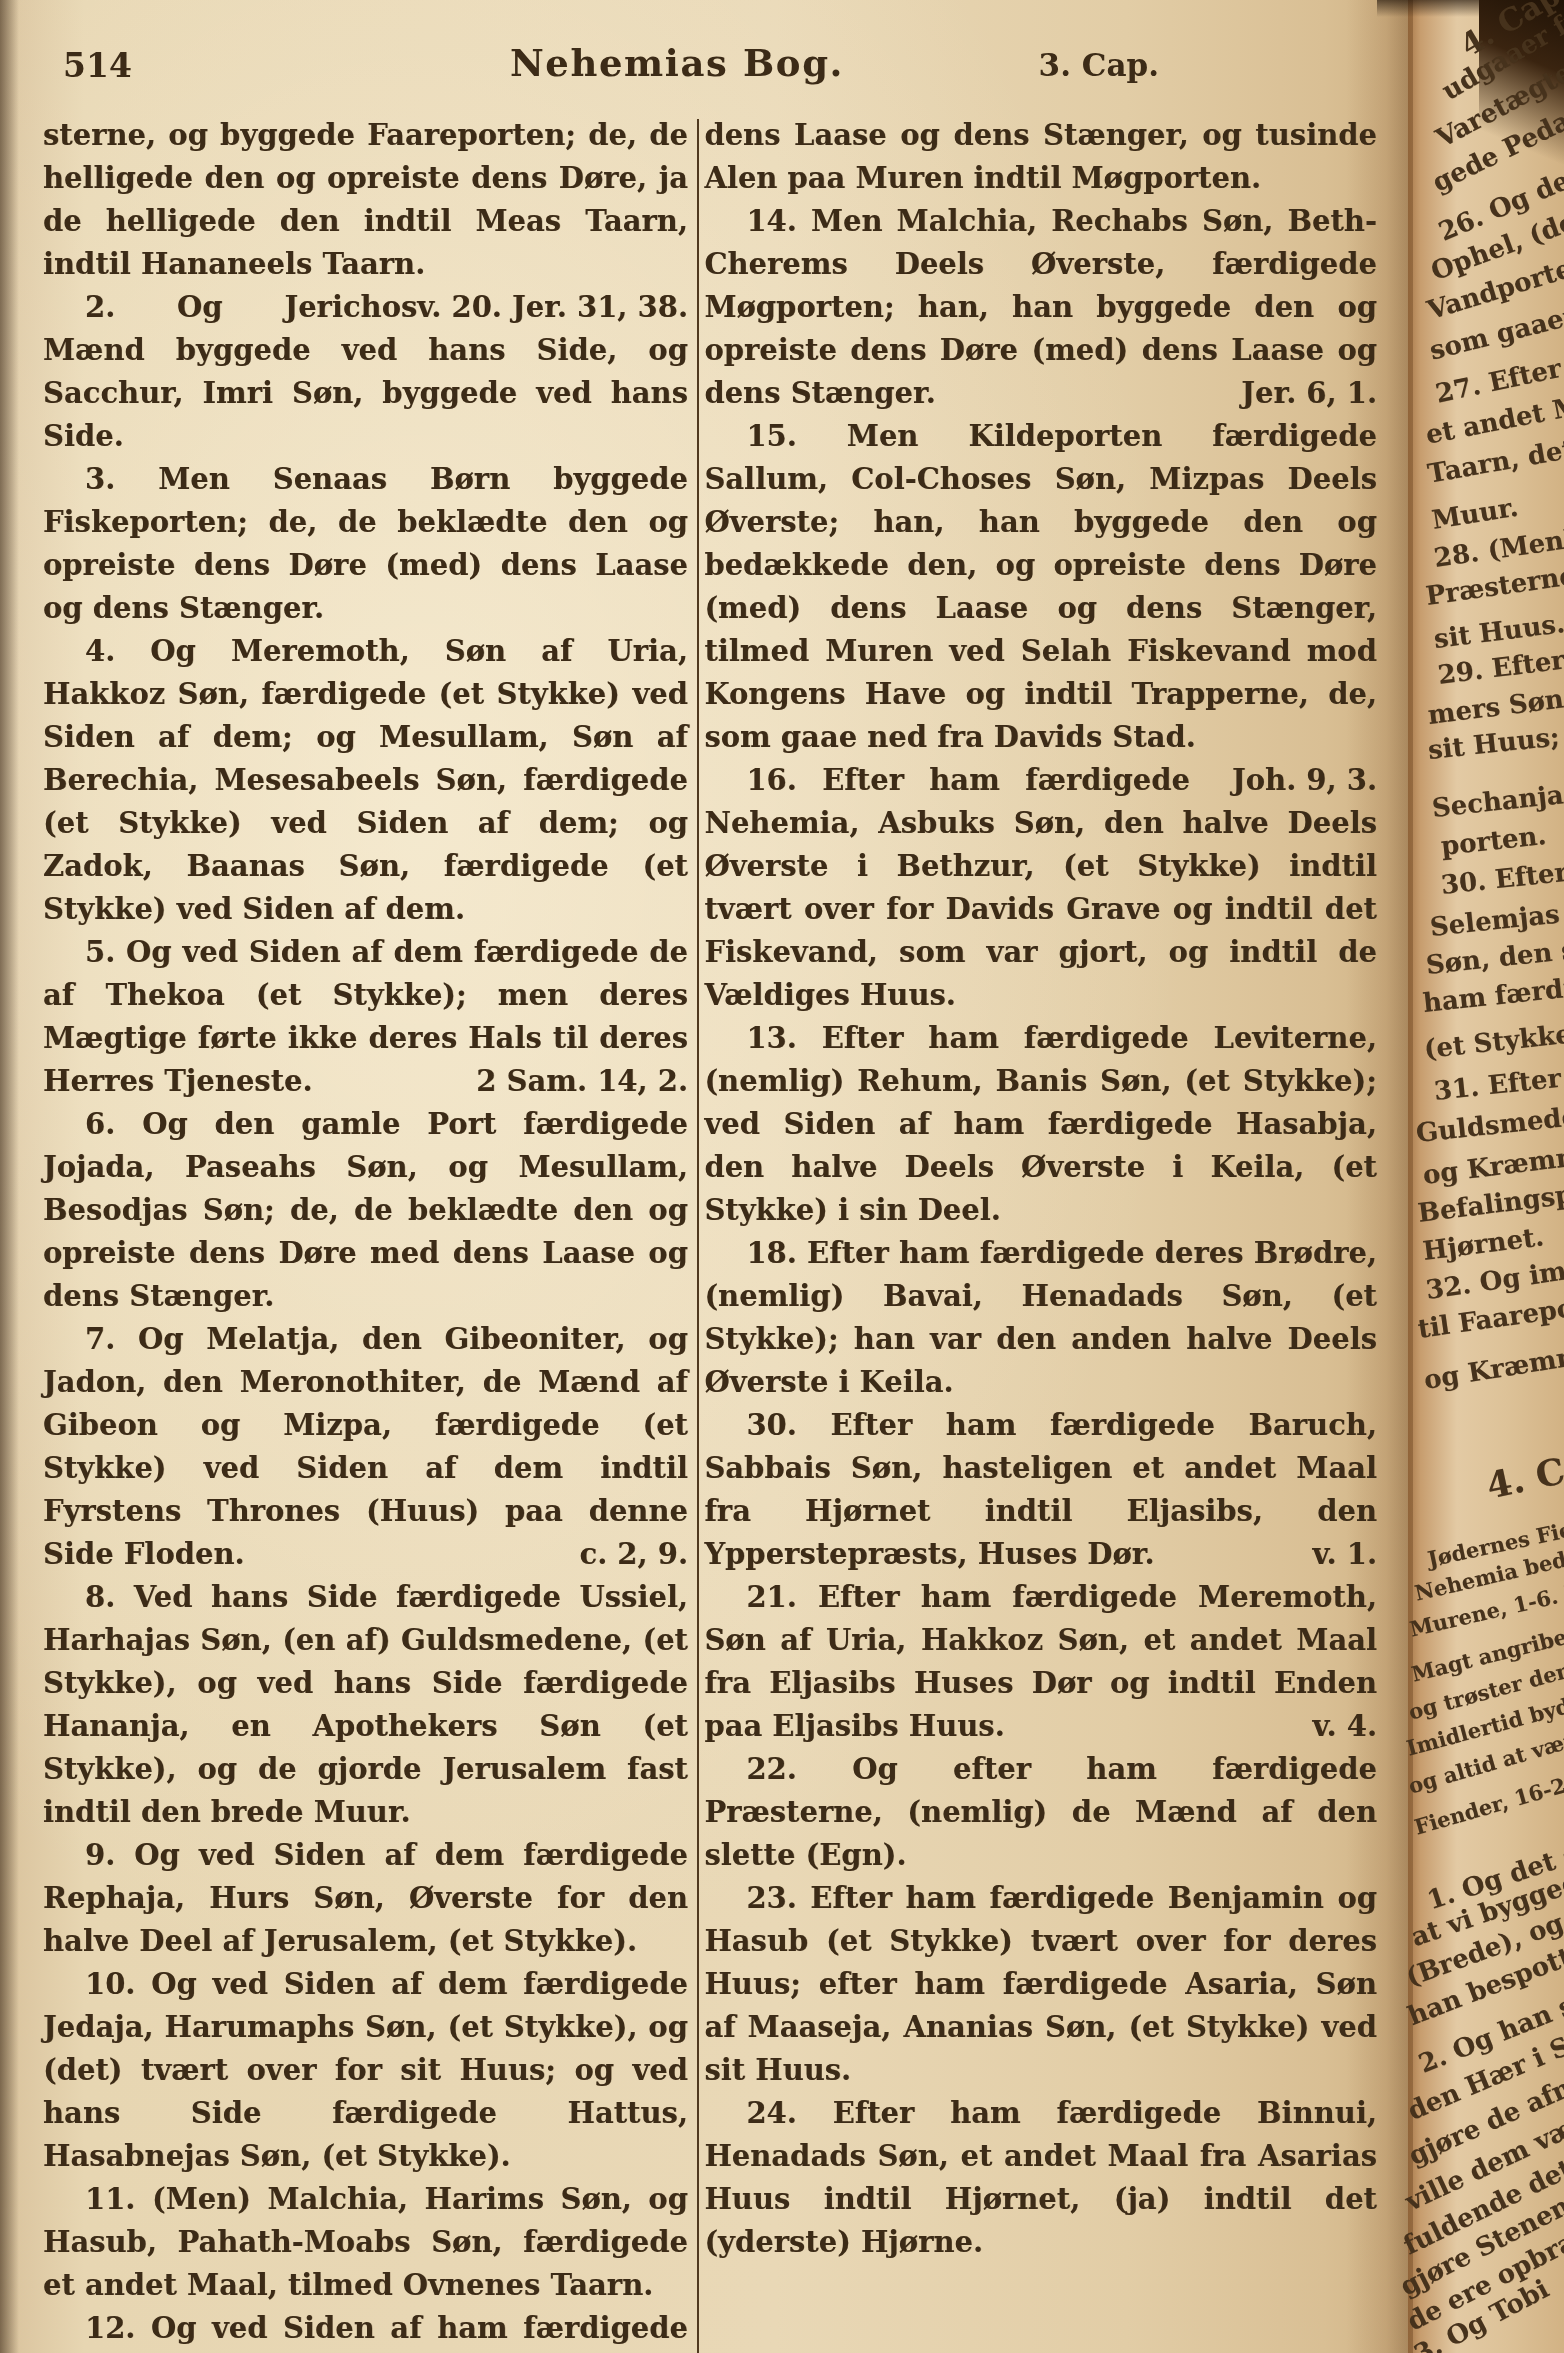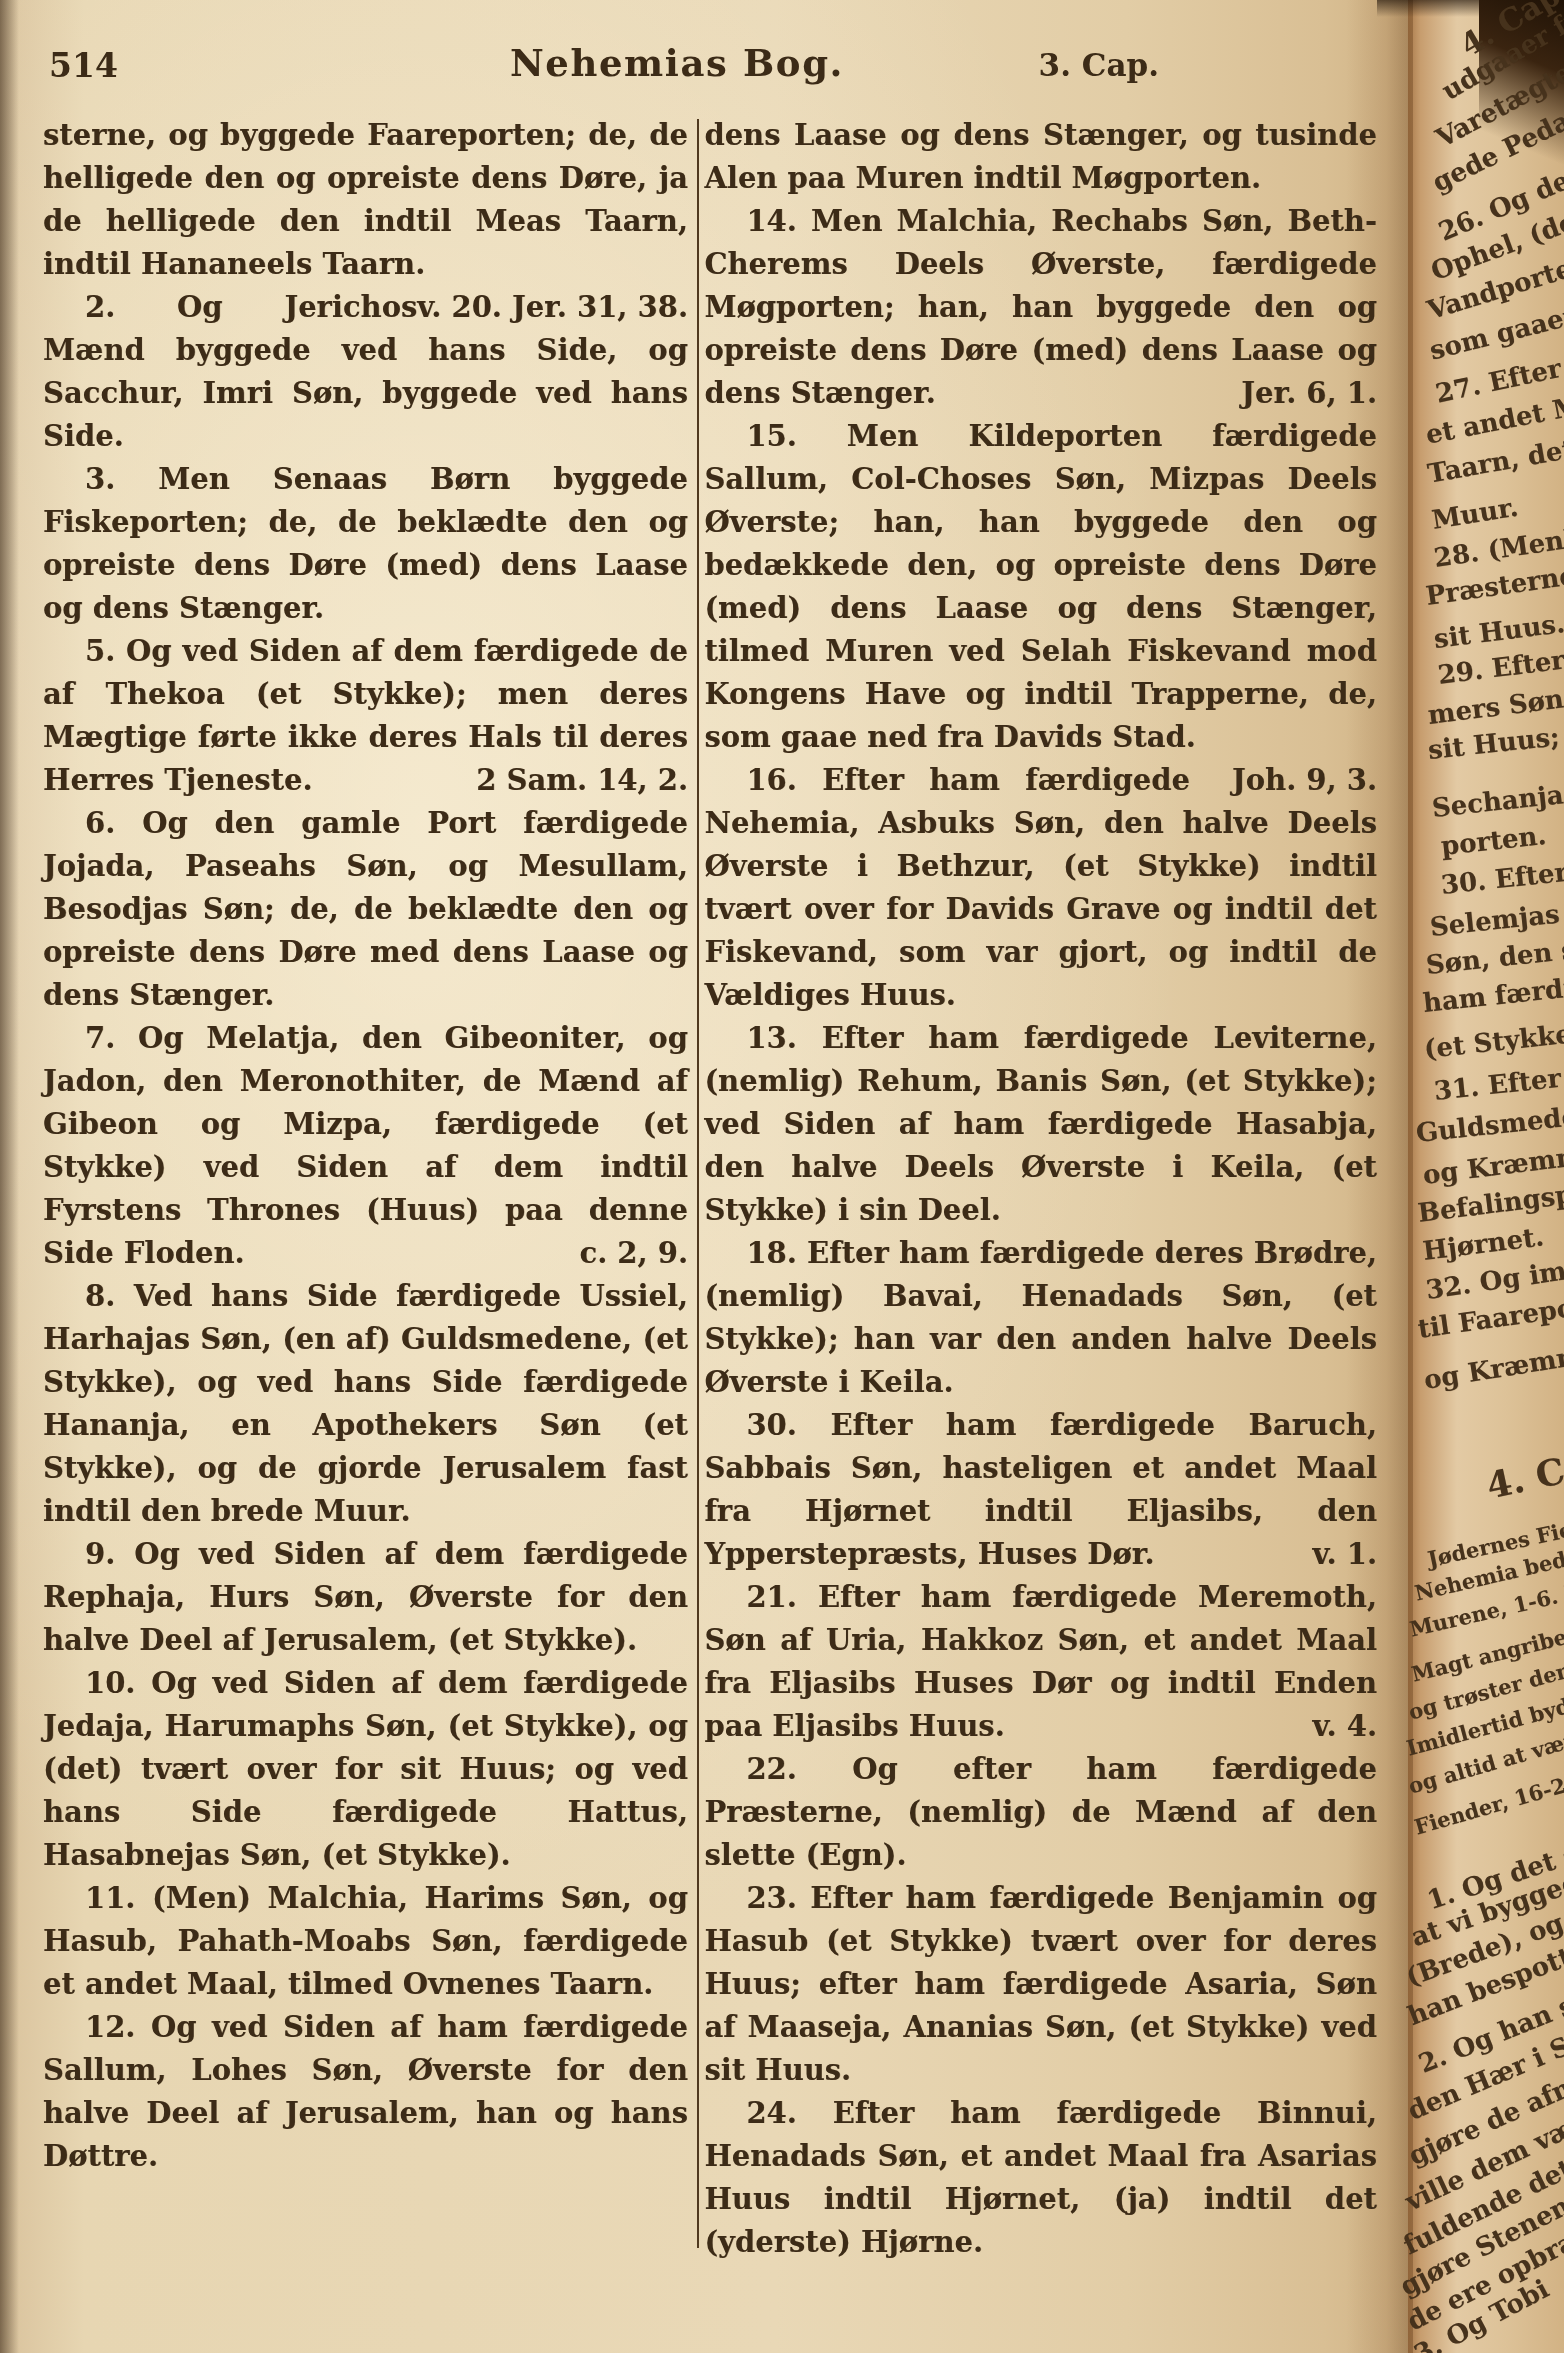--- a/index.html
+++ b/index.html
@@ -24,21 +24,21 @@
     position:absolute;left:1408px;top:0;width:156px;height:2354px;overflow:visible;
     background:linear-gradient(to right, #a8794a 0px, #c79d6e 12.5px, #e3caa4 49px, #ddc298 98px, #d2b284 156px);
   }
   .edge-clip{position:absolute;left:1385px;top:0;width:180px;height:2354px;overflow:hidden;}
   .corner-dark{position:absolute;top:0;right:0;width:86px;height:250px;
     background:linear-gradient(203deg, #1f1206 0%, #3a2410 26%, rgba(58,36,16,0) 58%);}
   .top-dark{position:absolute;top:0;left:1377px;width:188px;height:17px;
     background:linear-gradient(to bottom, rgba(30,18,8,.65), rgba(30,18,8,0));}
 
   .header{position:absolute;top:41px;left:0;width:1408px;height:55px;color:#3c2b17;}
-  .page-number{position:absolute;left:49px;top:4.7px;font-size:33px;font-weight:700;}
+  .page-number{position:absolute;left:63px;top:4.7px;font-size:33px;font-weight:700;}
   .running-title{position:absolute;left:43px;top:0;width:1268px;text-align:center;
     font-size:37px;font-weight:700;letter-spacing:1.6px;}
   .chapter-label{position:absolute;right:249px;top:6.3px;font-size:31px;font-weight:700;}
 
   .columns{position:absolute;left:43px;top:114px;width:1334px;display:flex;align-items:stretch;}
   .col{color:#3c2b17;}
   .col-left{width:645px;}
   .divider{width:2.3px;background:#50391f;margin:4.7px 5.5px 15.6px 8.6px;}
   .col-right{flex:1;}
   .para{margin:0;text-align:justify;text-indent:42px;font-size:29px;line-height:43px;font-weight:700;
@@ -120,20 +120,21 @@
     <div class="page-number">514</div>
     <div class="running-title">Nehemias Bog.</div>
     <div class="chapter-label">3. Cap.</div>
   </div>
 
   <div class="columns">
     <div class="col col-left">
       <p class="para cont"><span>sterne, og byggede Faareporten; de, de helligede den og opreiste dens Døre, ja de helligede den indtil Meas Taarn, indtil Hananeels Taarn.</span><span class="ref">v. 20. Jer. 31, 38.</span></p>
       <p class="para"><span>2. Og Jerichos Mænd byggede ved hans Side, og Sacchur, Imri Søn, byggede ved hans Side.</span></p>
       <p class="para"><span>3. Men Senaas Børn byggede Fiskeporten; de, de beklædte den og opreiste dens Døre (med) dens Laase og dens Stænger.</span></p>
+      <p class="para"><span>4. Og Meremoth, Søn af Uria, Hakkoz Søn, færdigede (et Stykke) ved Siden af dem; og Mesullam, Søn af Berechia, Mesesabeels Søn, færdigede (et Stykke) ved Siden af dem; og Zadok, Baanas Søn, færdigede (et Stykke) ved Siden af dem.</span></p>
       <p class="para"><span>5. Og ved Siden af dem færdigede de af Thekoa (et Stykke); men deres Mægtige førte ikke deres Hals til deres Herres Tjeneste.</span><span class="ref">2 Sam. 14, 2.</span></p>
       <p class="para"><span>6. Og den gamle Port færdigede Jojada, Paseahs Søn, og Mesullam, Besodjas Søn; de, de beklædte den og opreiste dens Døre med dens Laase og dens Stænger.</span></p>
       <p class="para"><span>7. Og Melatja, den Gibeoniter, og Jadon, den Meronothiter, de Mænd af Gibeon og Mizpa, færdigede (et Stykke) ved Siden af dem indtil Fyrstens Thrones (Huus) paa denne Side Floden.</span><span class="ref">c. 2, 9.</span></p>
       <p class="para"><span>8. Ved hans Side færdigede Ussiel, Harhajas Søn, (en af) Guldsmedene, (et Stykke), og ved hans Side færdigede Hananja, en Apothekers Søn (et Stykke), og de gjorde Jerusalem fast indtil den brede Muur.</span></p>
       <p class="para"><span>9. Og ved Siden af dem færdigede Rephaja, Hurs Søn, Øverste for den halve Deel af Jerusalem, (et Stykke).</span></p>
       <p class="para"><span>10. Og ved Siden af dem færdigede Jedaja, Harumaphs Søn, (et Stykke), og (det) tvært over for sit Huus; og ved hans Side færdigede Hattus, Hasabnejas Søn, (et Stykke).</span></p>
       <p class="para"><span>11. (Men) Malchia, Harims Søn, og Hasub, Pahath-Moabs Søn, færdigede et andet Maal, tilmed Ovnenes Taarn.</span></p>
       <p class="para"><span>12. Og ved Siden af ham færdigede Sallum, Lohes Søn, Øverste for den halve Deel af Jerusalem, han og hans Døttre.</span></p>
 
     </div>

